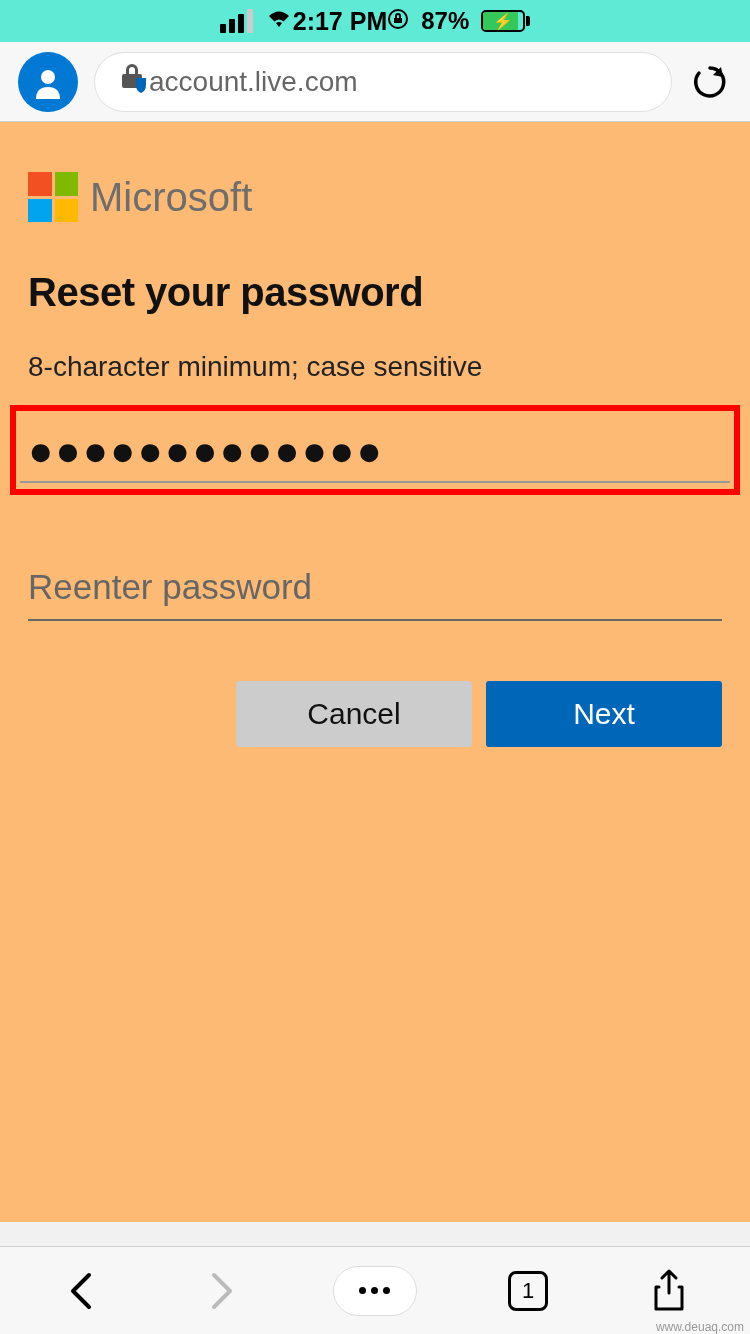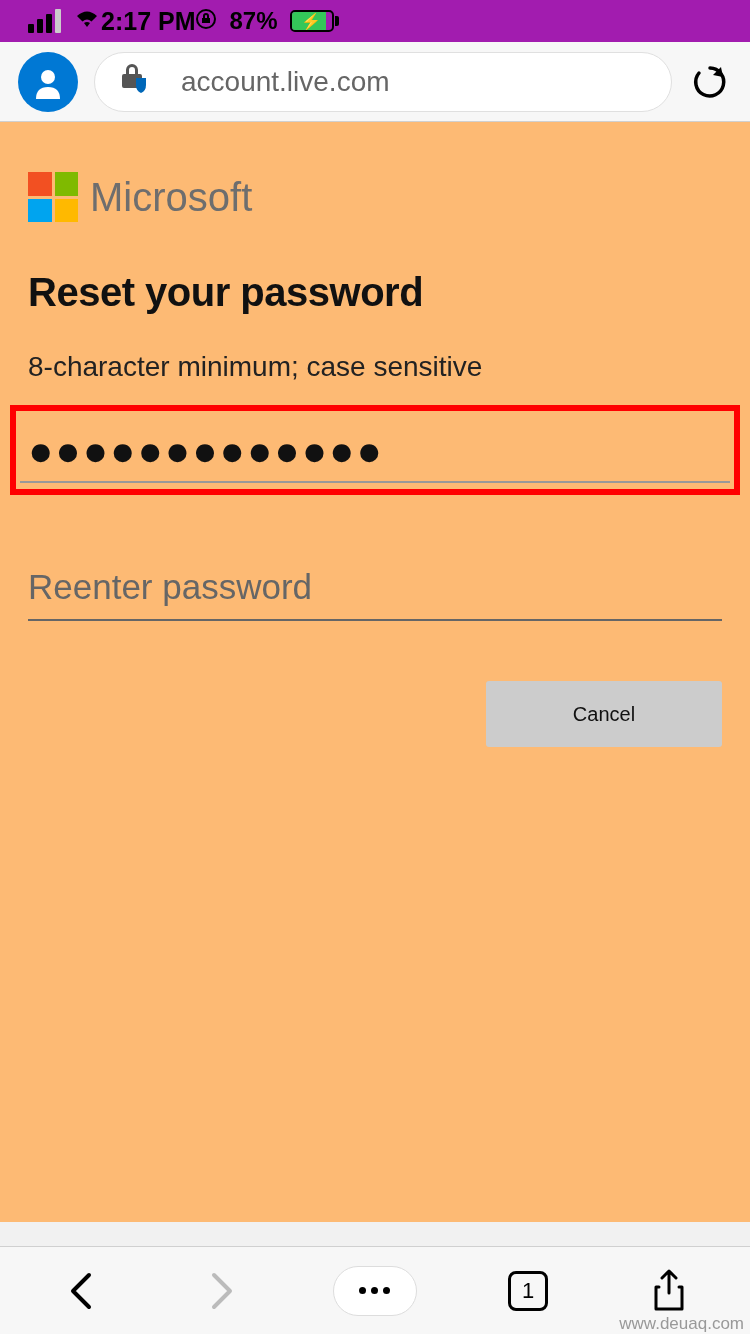--- a/index.html
+++ b/index.html
@@ -8,25 +8,25 @@
       height: 1334px;
       font-family: -apple-system, BlinkMacSystemFont, "Segoe UI", sans-serif;
       background: #f1f1f1;
       position: relative;
       overflow: hidden;
     }
 
     
     .status-bar {
       height: 42px;
-      background: #a21caf;
-      display: flex;
-      align-items: center;
-      justify-content: flex-start;
-      padding: 0 28px;
+      background: #5eead4;
+      display: flex;
+      align-items: center;
+      justify-content: center;
+      padding: 0 22px;
       font-size: 24px;
       font-weight: 600;
       color: #000;
     }
     .status-left, .status-right { display: flex; align-items: center; gap: 12px; }
     .status-center { font-size: 25px; font-weight: 600; }
     .signal-bars { display: flex; align-items: flex-end; gap: 3px; }
     .signal-bars span { width: 6px; background: #000; border-radius: 1px; }
     .signal-bars span:nth-child(1) { height: 9px; }
     .signal-bars span:nth-child(2) { height: 14px; }
@@ -89,21 +89,21 @@
     }
     .address-bar {
       flex: 1;
       height: 60px;
       background: #fff;
       border: 1px solid #e0e0e0;
       border-radius: 30px;
       display: flex;
       align-items: center;
       padding: 0 24px;
-      gap: 32px;
+      gap: 0;
       font-size: 28px;
       color: #666;
     }
     .reload-btn { width: 44px; height: 44px; display: flex; align-items: center; justify-content: center; }
 
     
     .page {
       background: #fdba74;
       min-height: 1100px;
       padding: 50px 28px 12px 28px;
@@ -176,21 +176,21 @@
     }
     .button-row {
       display: flex;
       gap: 14px;
       justify-content: flex-end;
       margin-top: 40px;
     }
     .btn {
       width: 236px;
       height: 66px;
-      font-size: 20px;
+      font-size: 30px;
       border: none;
       cursor: pointer;
       border-radius: 3px;
     }
     .btn-cancel {
       background: #cccccc;
       color: #111;
     }
     .btn-next {
       background: #0067b8;
@@ -232,21 +232,21 @@
       display: flex;
       align-items: center;
       justify-content: center;
       font-size: 22px;
       font-weight: 500;
     }
     .watermark {
       position: absolute;
       bottom: 0;
       right: 6px;
-      font-size: 17px;
+      font-size: 12px;
       color: #999;
     }
   </style>
 </head>
 <body>
 
 <div class="status-bar">
   <div class="status-left">
     <div class="signal-bars">
       <span></span>
@@ -321,20 +321,21 @@
   <div class="input-wrap highlighted">
     <input class="text-input" type="text" value="●●●●●●●●●●●●●" style="">
   </div>
 
   <div class="input-wrap">
     <input class="text-input" type="text" placeholder="Reenter password" style="">
   </div>
 
   <div class="button-row">
     <button class="btn btn-cancel">Cancel</button>
+    <button class="btn btn-next">Next</button>
   </div>
 </div>
 
 <div class="bottom-bar">
   <div class="bb-btn">
     <svg width="28" height="40" viewBox="0 0 28 40">
         <path d="M22 4 L6 20 L22 36" fill="none" stroke="#000" stroke-width="4" stroke-linecap="round" stroke-linejoin="round"></path>
       </svg>
   </div>
   <div class="bb-btn">

